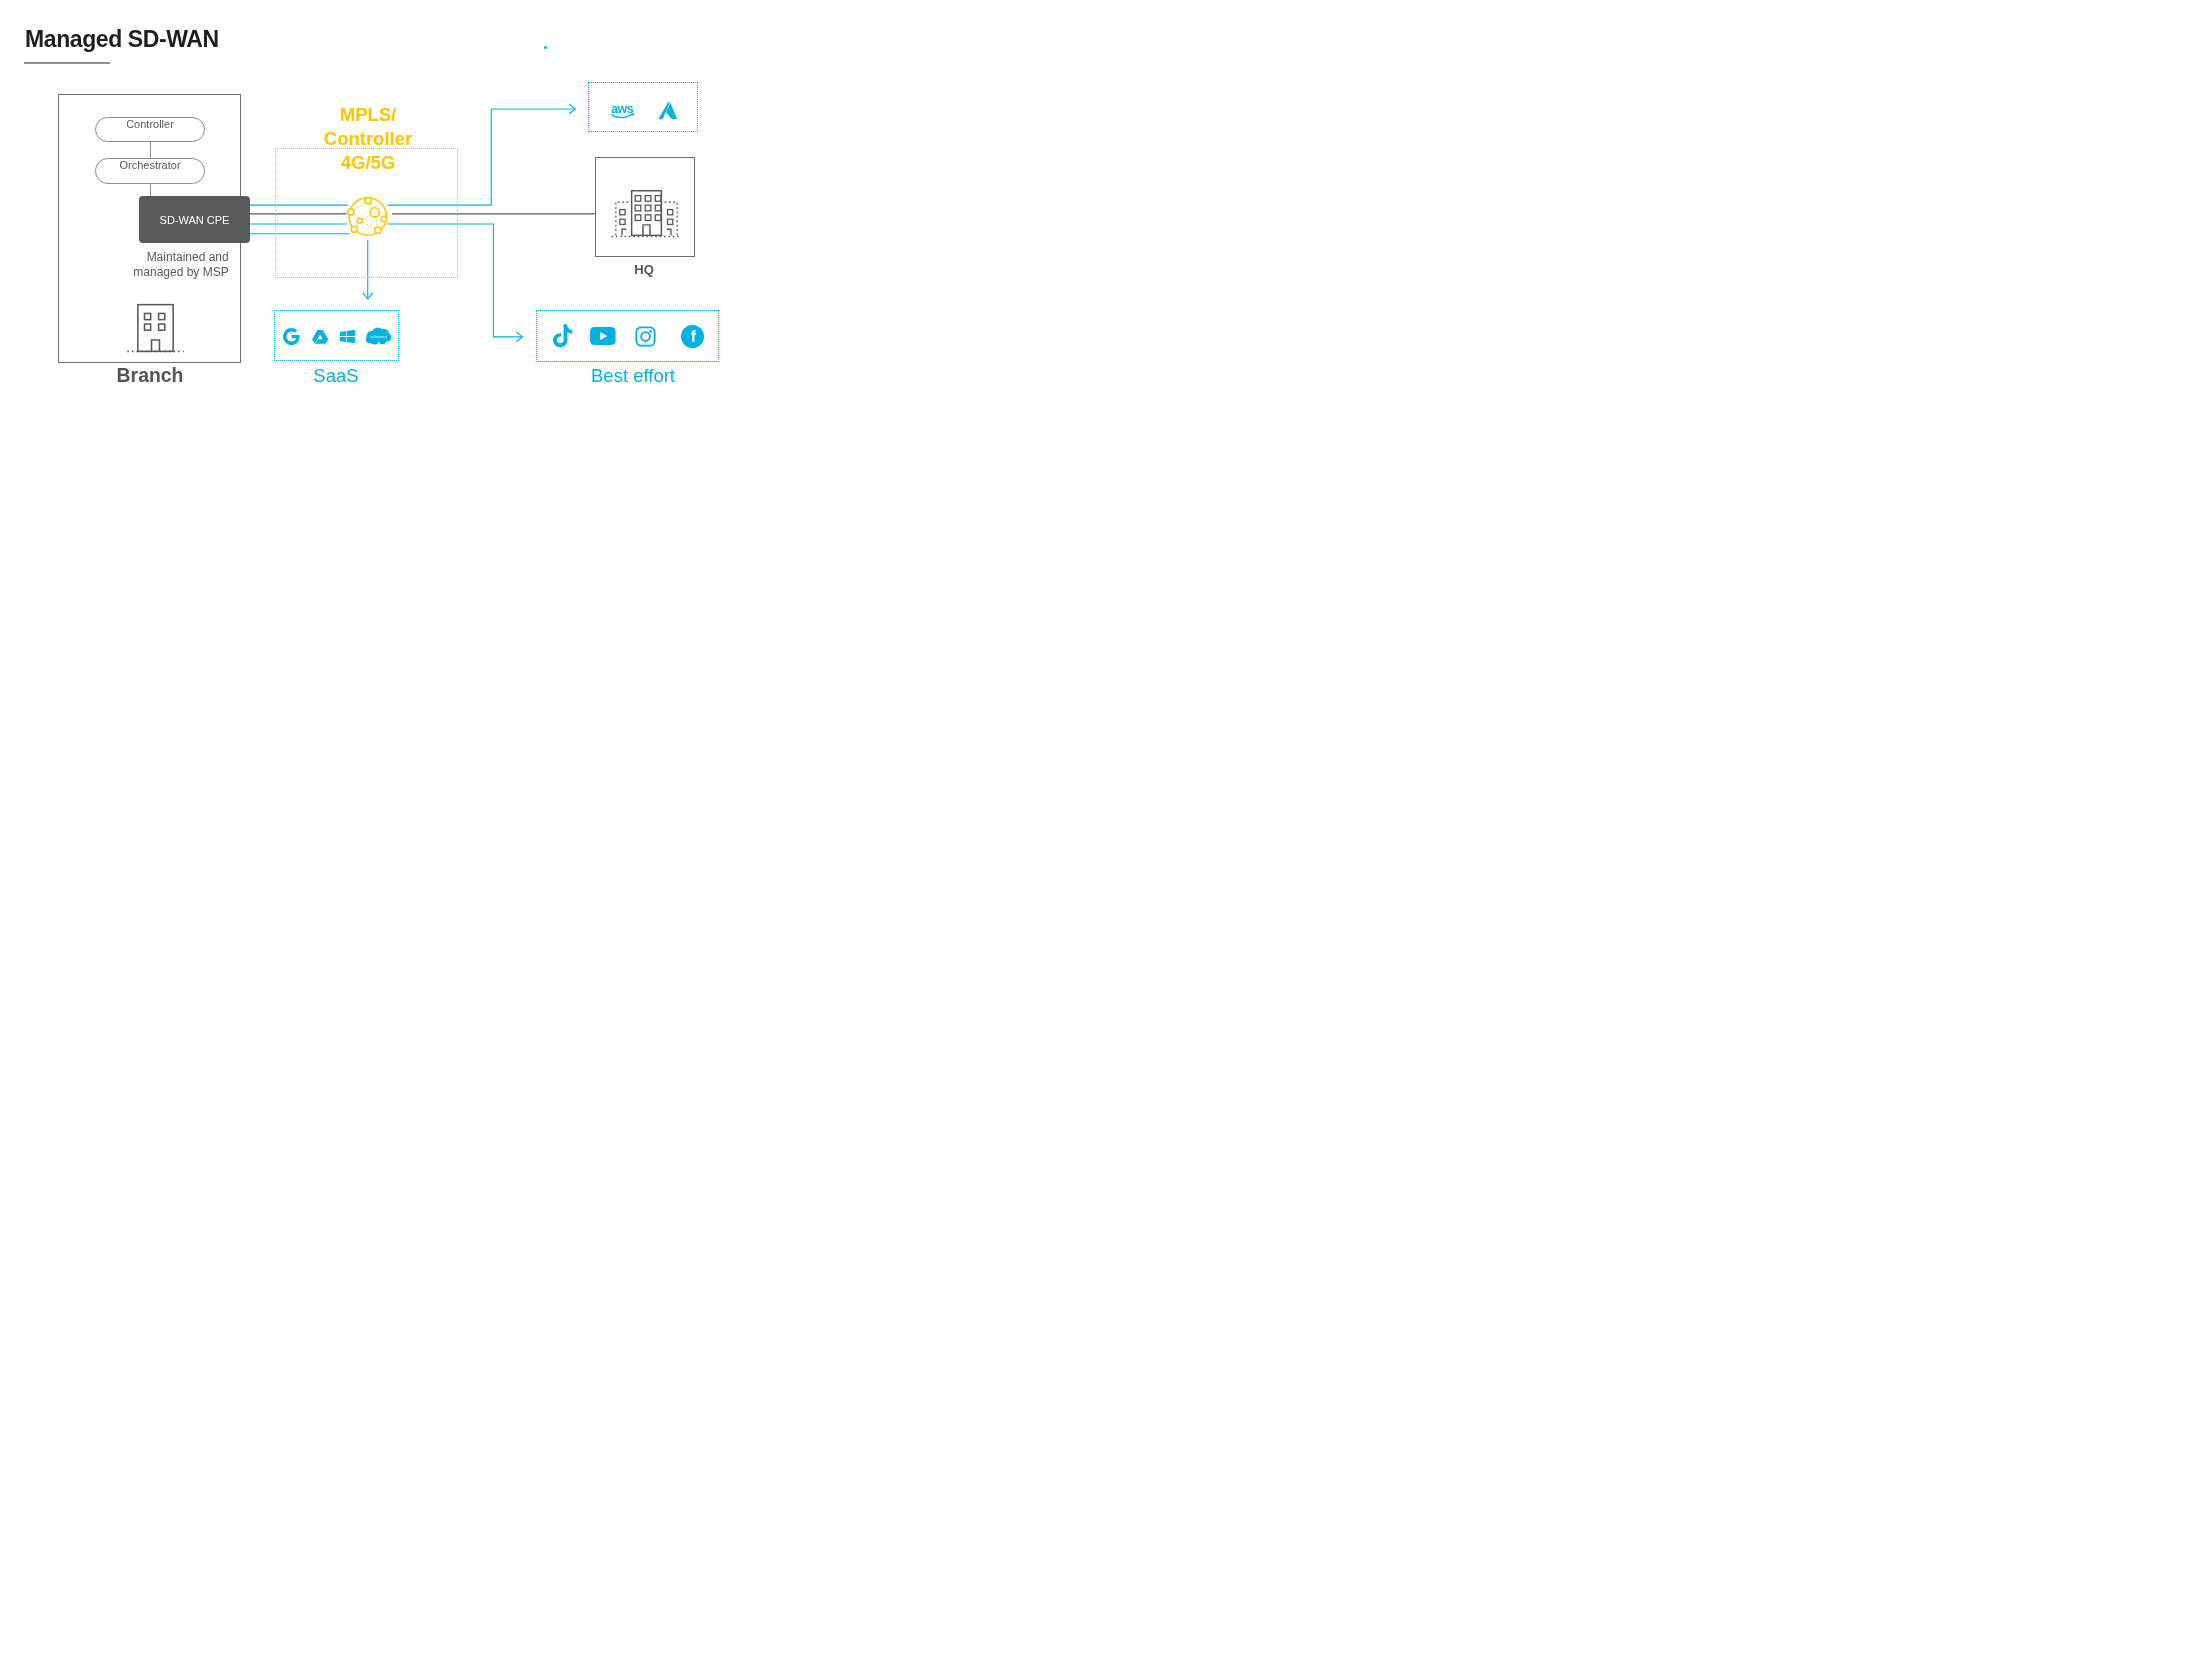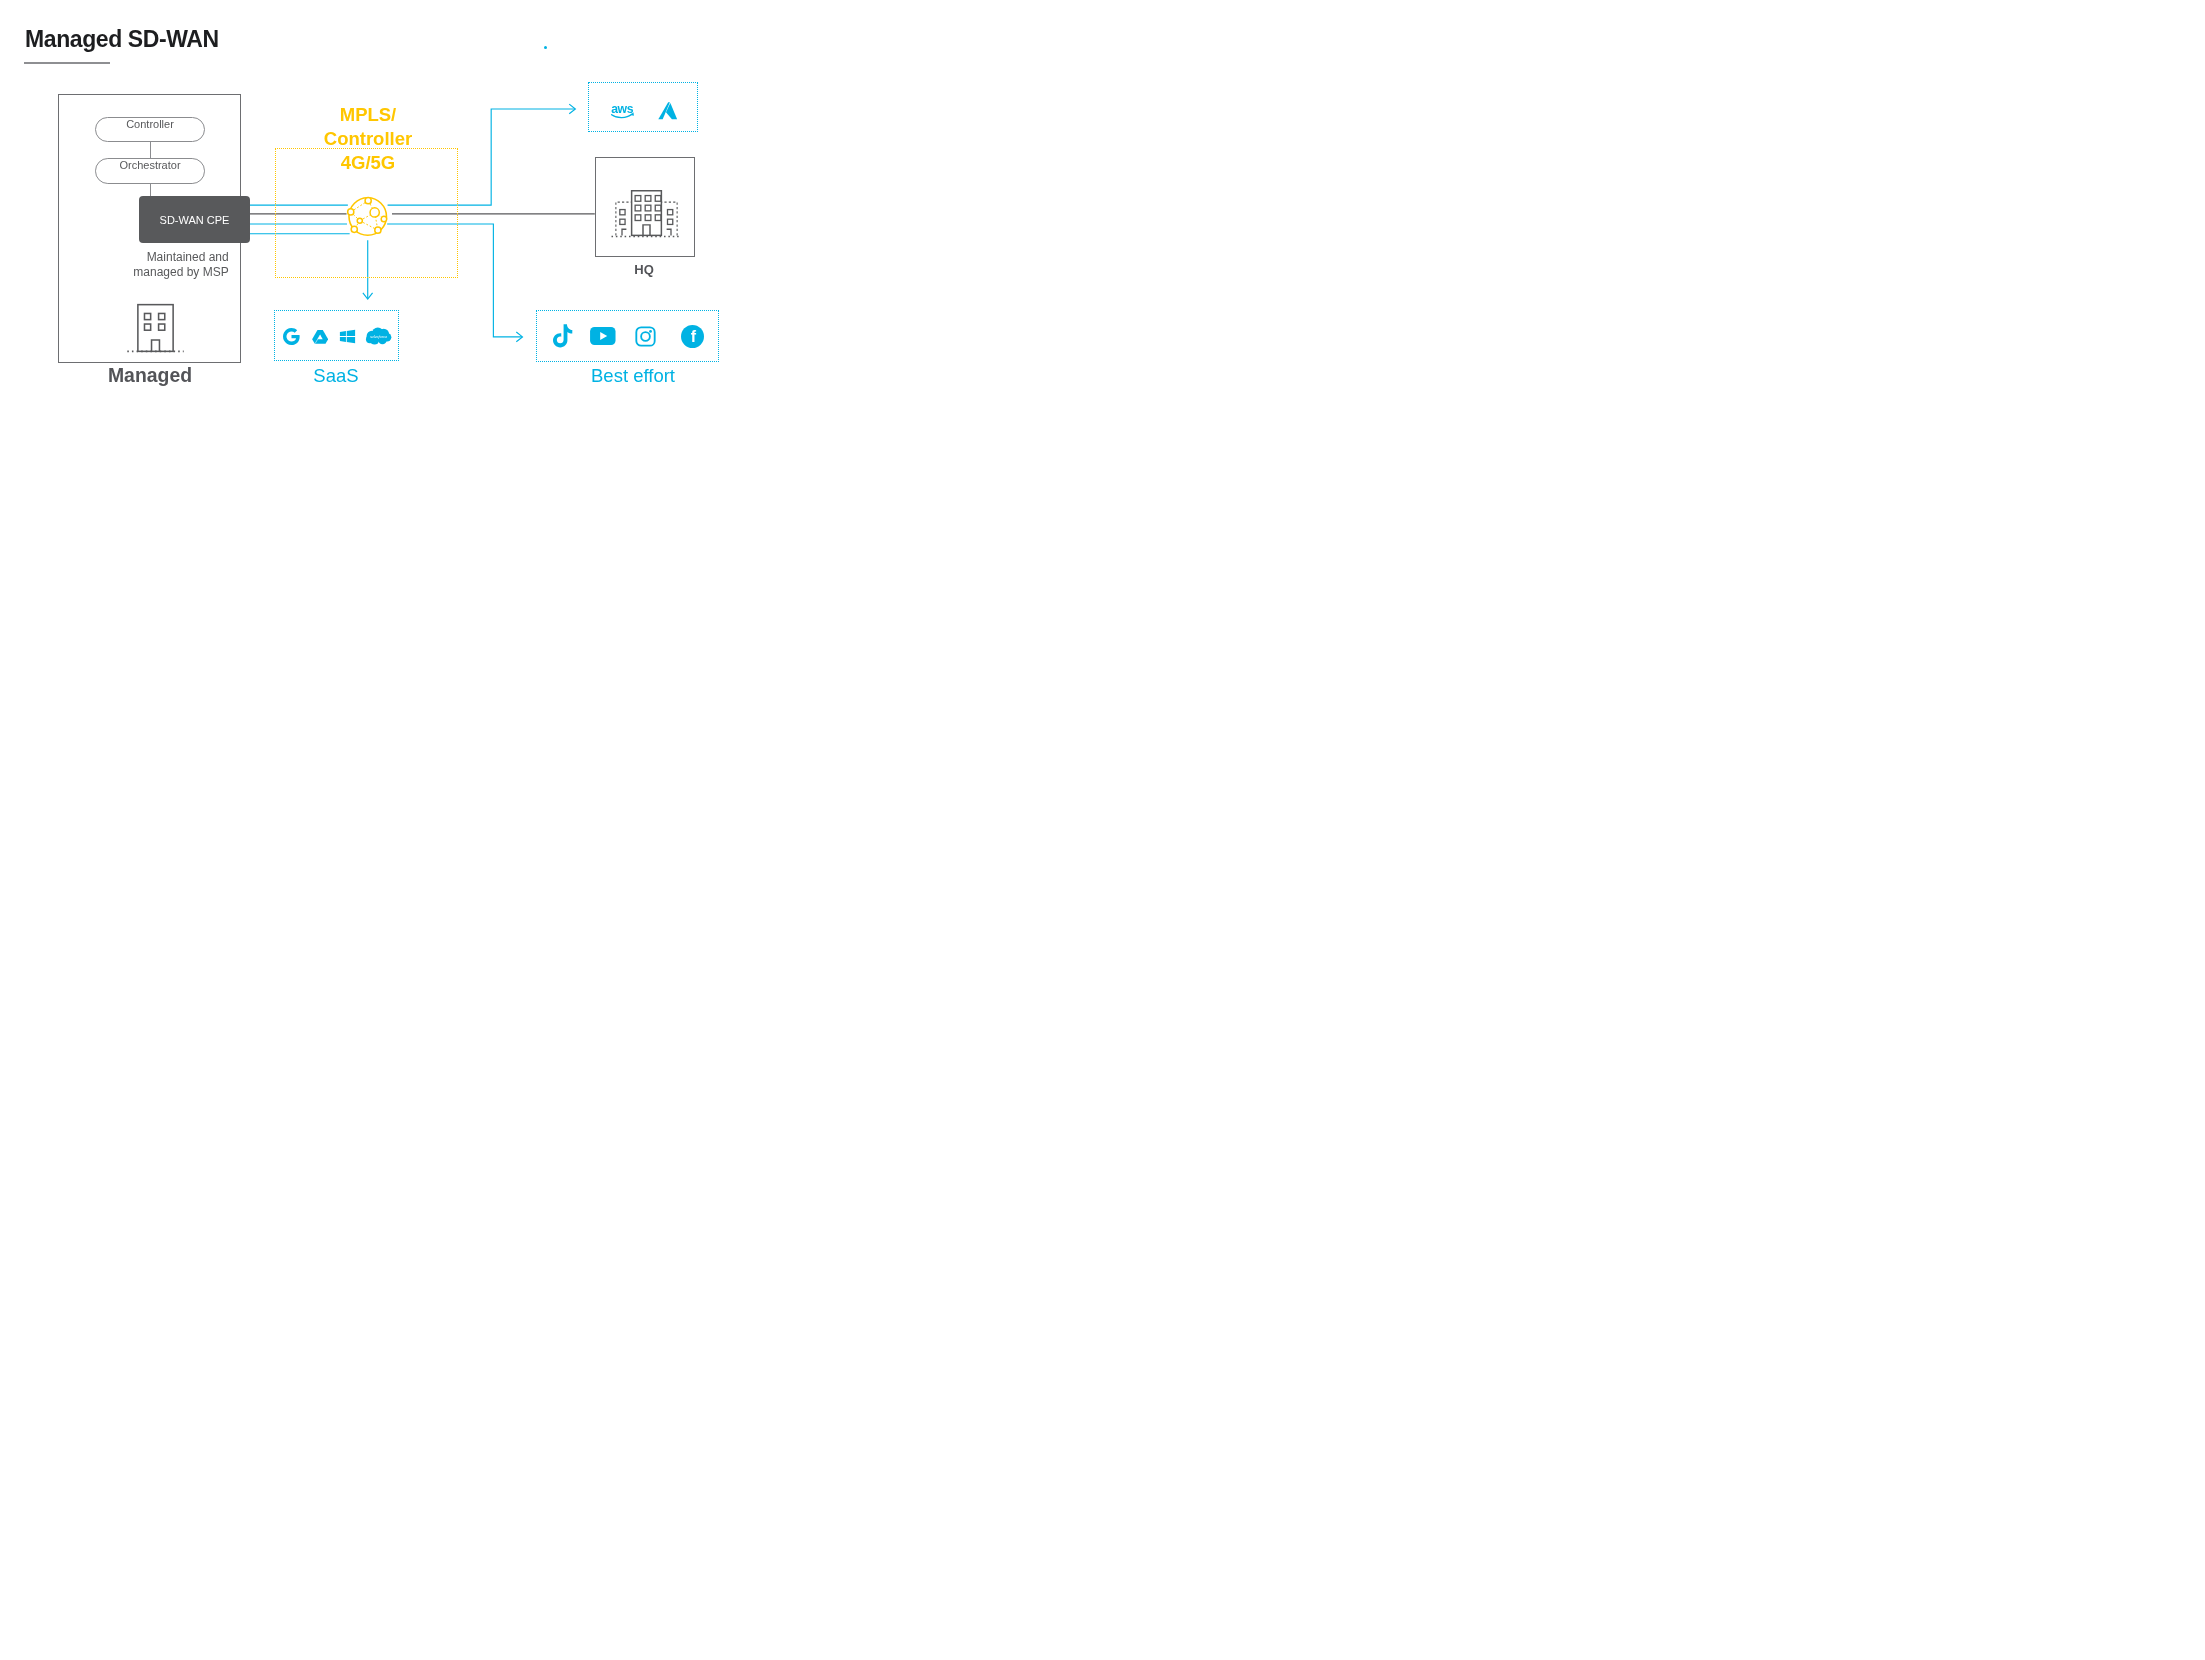--- a/index.html
+++ b/index.html
@@ -128,21 +128,21 @@
         <rect x="2" y="6" width="80" height="106"></rect>
         <rect x="17" y="26" width="14" height="14"></rect>
         <rect x="49" y="26" width="14" height="14"></rect>
         <rect x="17" y="50" width="14" height="14"></rect>
         <rect x="49" y="50" width="14" height="14"></rect>
         <path d="M33 112 V86 H51 V112"></path>
         <line x1="-22" y1="112" x2="106" y2="112" stroke-dasharray="3.5 7"></line>
       </g>
     </svg>
   </div>
-  <div class="abs branch-label">Managed</div>
+  <div class="abs branch-label">Branch</div>
 
   <div class="abs mpls-text">
     <div>MPLS/</div>
     <div>Controller</div>
     <div>4G/5G</div>
   </div>
   <div class="abs transport-box"></div>
 
   <div class="abs saas-box">
     <svg class="icon" style="left:7.5px;top:17px;" width="17" height="17" viewBox="0 0 18 18">

